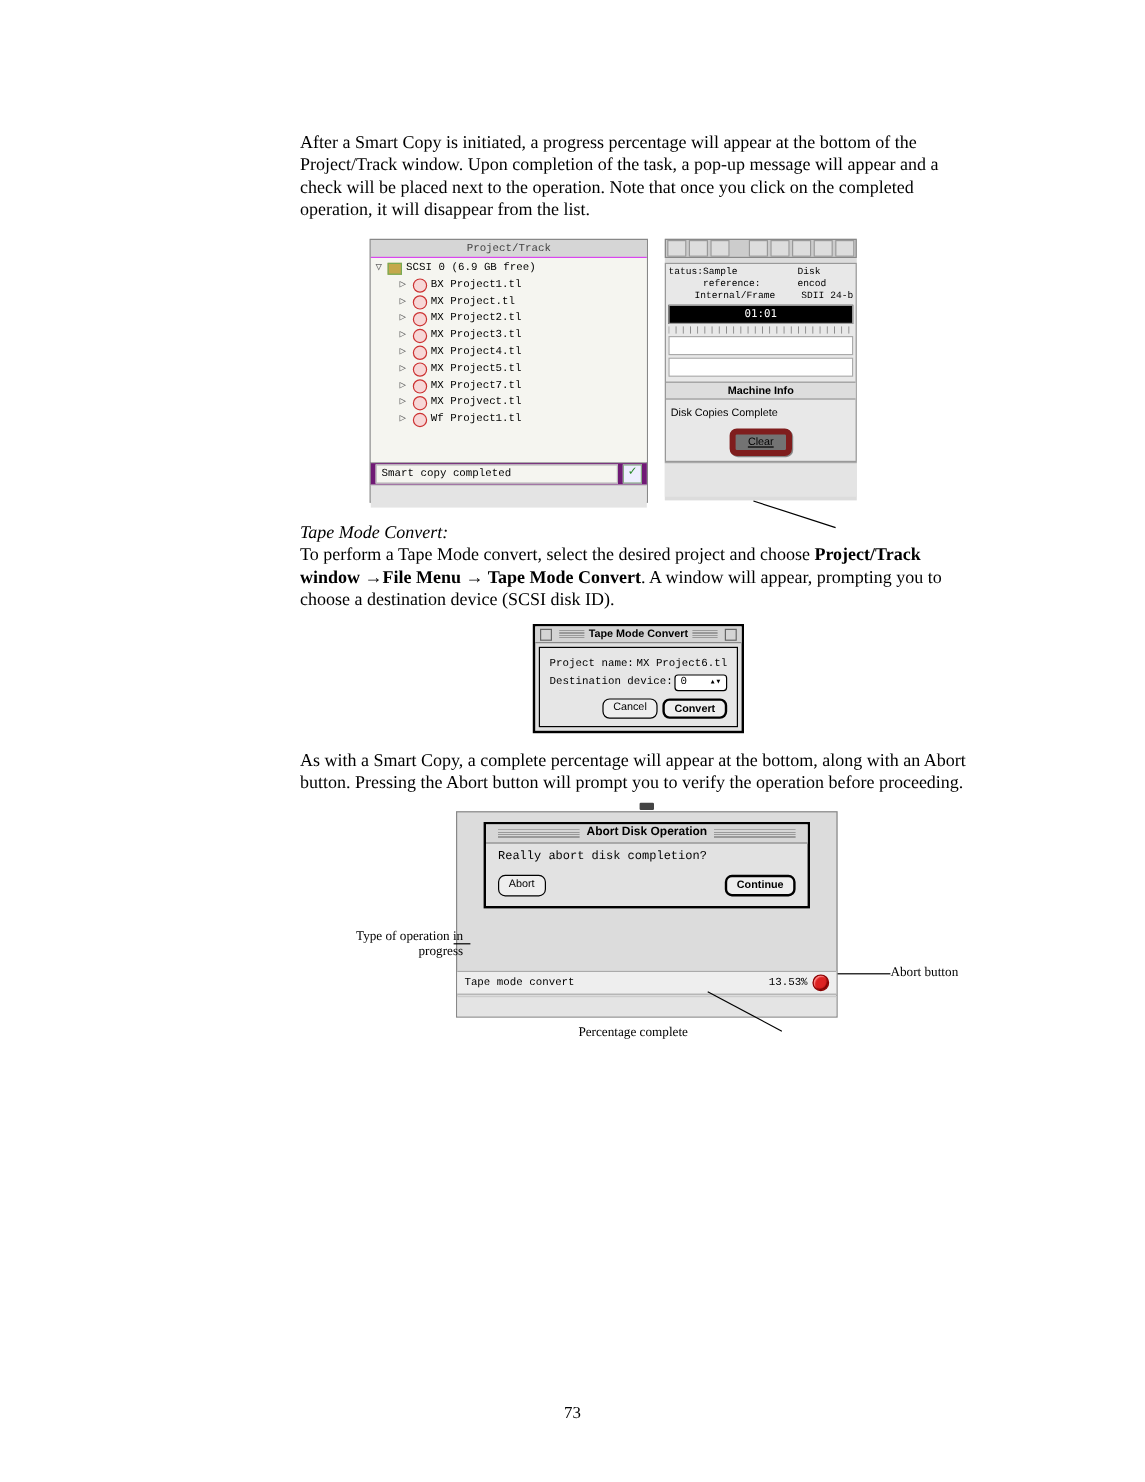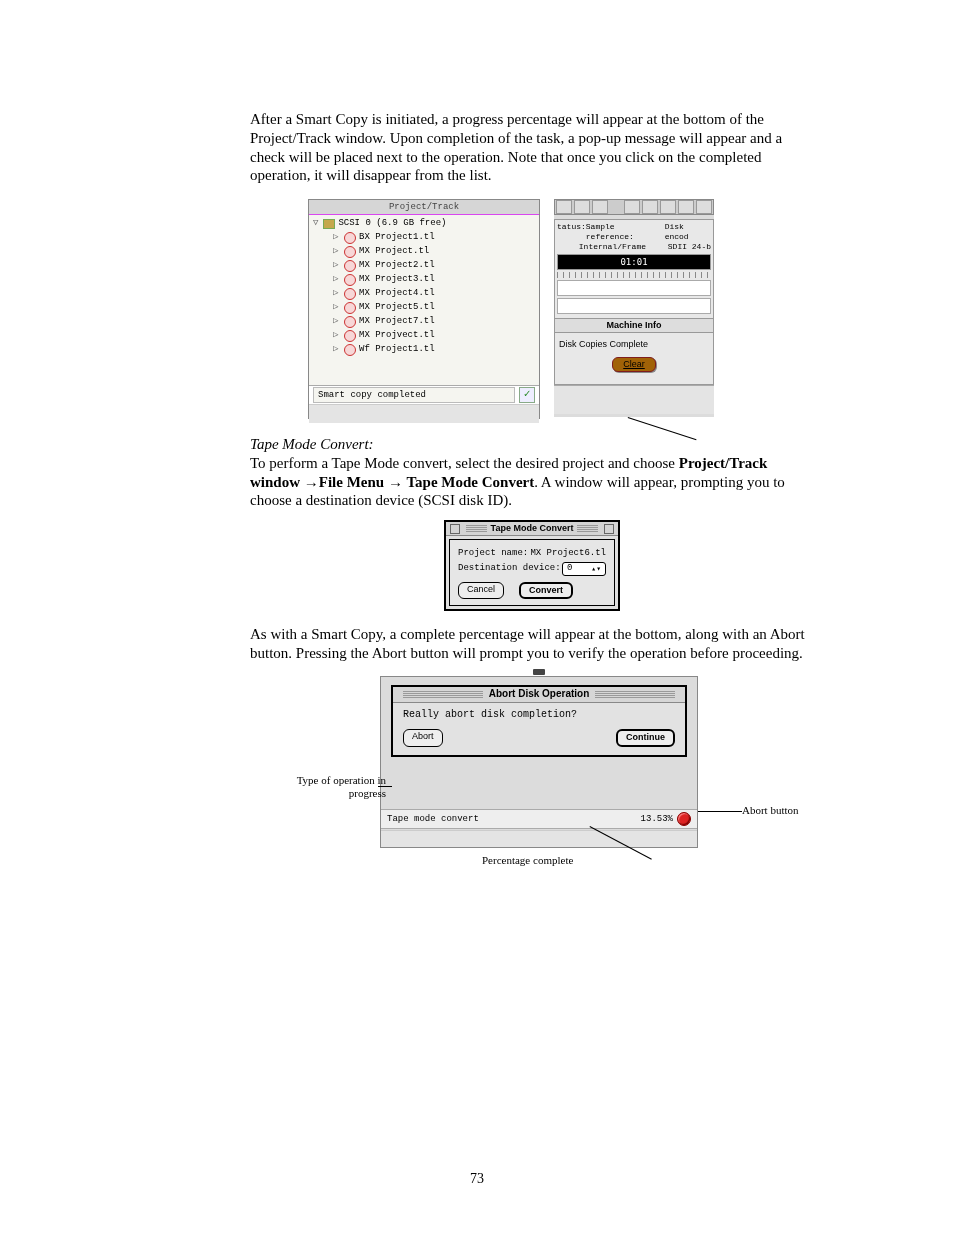--- a/index.html
+++ b/index.html
@@ -70,21 +70,21 @@
   .disk-icon { width:10px; height:8px; background:#c4a84c; border:1px solid #7a5; margin:0 3px; }
   .reel-icon {
     width:10px; height:10px; border-radius:50%;
     border:1px solid #c33; background:#f7d7d7;
     margin: 0 3px;
     position: relative;
   }
   .ptfoot {
     height: 18px;
     border-top: 1px solid #aaa;
-    background:#ffffff;
+    background:#701a75;
     display:flex; align-items:center;
     padding: 0 4px;
     justify-content: center;
   }
   .ptfoot-txt { border:1px solid #bbb; background:#f5f5f0; height:14px; line-height:14px; flex:1; padding:0 4px; font-size:9px;}
   .chk-icon {
     width:14px; height:14px;
     border:1px solid #8a8;
     margin-left:4px;
     display:flex; align-items:center; justify-content:center;
@@ -108,23 +108,23 @@
     height: 160px;
   }
   .rp-row { display:flex; justify-content:space-between; font-size:8px; }
   .tc-box { border:1px solid #999; background:#000; color:#fff; height:14px; margin:2px 0; text-align:center; font-family: monospace; font-size:9px; line-height:14px;}
   .tc-ticks { height:6px; background:linear-gradient(to right,#888 1px,transparent 1px); background-size:6px 6px;}
   .tc-cell { height:14px; border:1px solid #aaa; background:#fff; margin:2px 0;}
   .grp-title { border-top:1px solid #999; border-bottom:1px solid #999; text-align:center; font-family:Arial,sans-serif; font-size:9px; font-weight:bold; background:#ddd; padding:1px 0; margin:4px -2px;}
   .grp-msg { font-family:Arial,sans-serif; font-size:9px; text-align:left; padding:2px 2px;}
   .btn-3d {
     display:inline-block;
-    border:1px solid #7f1d1d;
+    border:5px solid #7f1d1d;
     border-radius:6px;
-    background:#a16207;
+    background:#737373;
     font-family:Arial,sans-serif;
     font-size:9px;
     padding:1px 10px;
     box-shadow: 1px 1px 0 #888;
     text-decoration: underline;
   }
   .rp-clear { text-align:center; margin-top:4px;}
   .rp-bottom { height:28px; border-top:1px solid #aaa; background:#e4e4e4;}
 
   .callout1 {
@@ -156,21 +156,21 @@
     font-family:Arial,sans-serif; font-weight:bold; font-size:9px;
     padding:1px 2px;
     background:#d4d4d4;
   }
   .dlg-title .sq { width:8px; height:8px; border:1px solid #666; margin:0 2px;}
   .dlg-title .lines { flex:1; height:8px; background:repeating-linear-gradient(#999,#999 1px,transparent 1px,transparent 2px); margin:0 4px;}
   .dlg-body { padding:6px 8px; border:1px solid #000; margin:3px; background:#e6e6e6;}
   .dlg-row { display:flex; justify-content:space-between; align-items:center; margin:2px 0;}
   .dlg-sel { border:1px solid #000; border-radius:3px; padding:0 4px; width:34px; height:12px; display:flex; align-items:center; justify-content:space-between; background:#fff;}
   .dlg-sel .arr { font-size:8px; }
-  .dlg-btns { display:flex; justify-content:flex-start; gap:15px; margin-top:6px;}
+  .dlg-btns { display:flex; justify-content:flex-end; gap:4px; margin-top:6px;}
   .dlg-btn { border:1px solid #000; border-radius:6px; padding:1px 8px; font-family:Arial,sans-serif; font-size:9px; background:#eee;}
   .dlg-btn.def { border-width:2px; font-weight:bold;}
 
   
   .fig3 {
     position: relative;
     margin: 10px 0 0 0;
     height: 200px;
   }
   .ab-win {
@@ -178,21 +178,21 @@
     left: 130px; top: 0;
     width: 316px; height: 170px;
     border:1px solid #888; background:#dcdcdc;
     font-family:"Courier New",monospace; font-size:10px;
   }
   .ab-hat {
     position:absolute; left:50%; top:-8px; transform:translateX(-50%);
     width:12px; height:6px; background:#444; border-radius:1px;
   }
   .ab-dlg {
-    margin: 8px 10px;
+    margin: 8px 22px;
     border:2px solid #000; background:#e2e2e2;
   }
   .ab-title {
     display:flex; align-items:center; justify-content:center;
     border-bottom:1px solid #888; padding:1px 4px;
     font-family:Arial,sans-serif; font-weight:bold; font-size:10px;
     background:#d6d6d6;
   }
   .ab-title .lines { flex:1; height:8px; background:repeating-linear-gradient(#999,#999 1px,transparent 1px,transparent 2px); margin:0 6px;}
   .ab-body { padding:6px 10px 8px 10px;}

